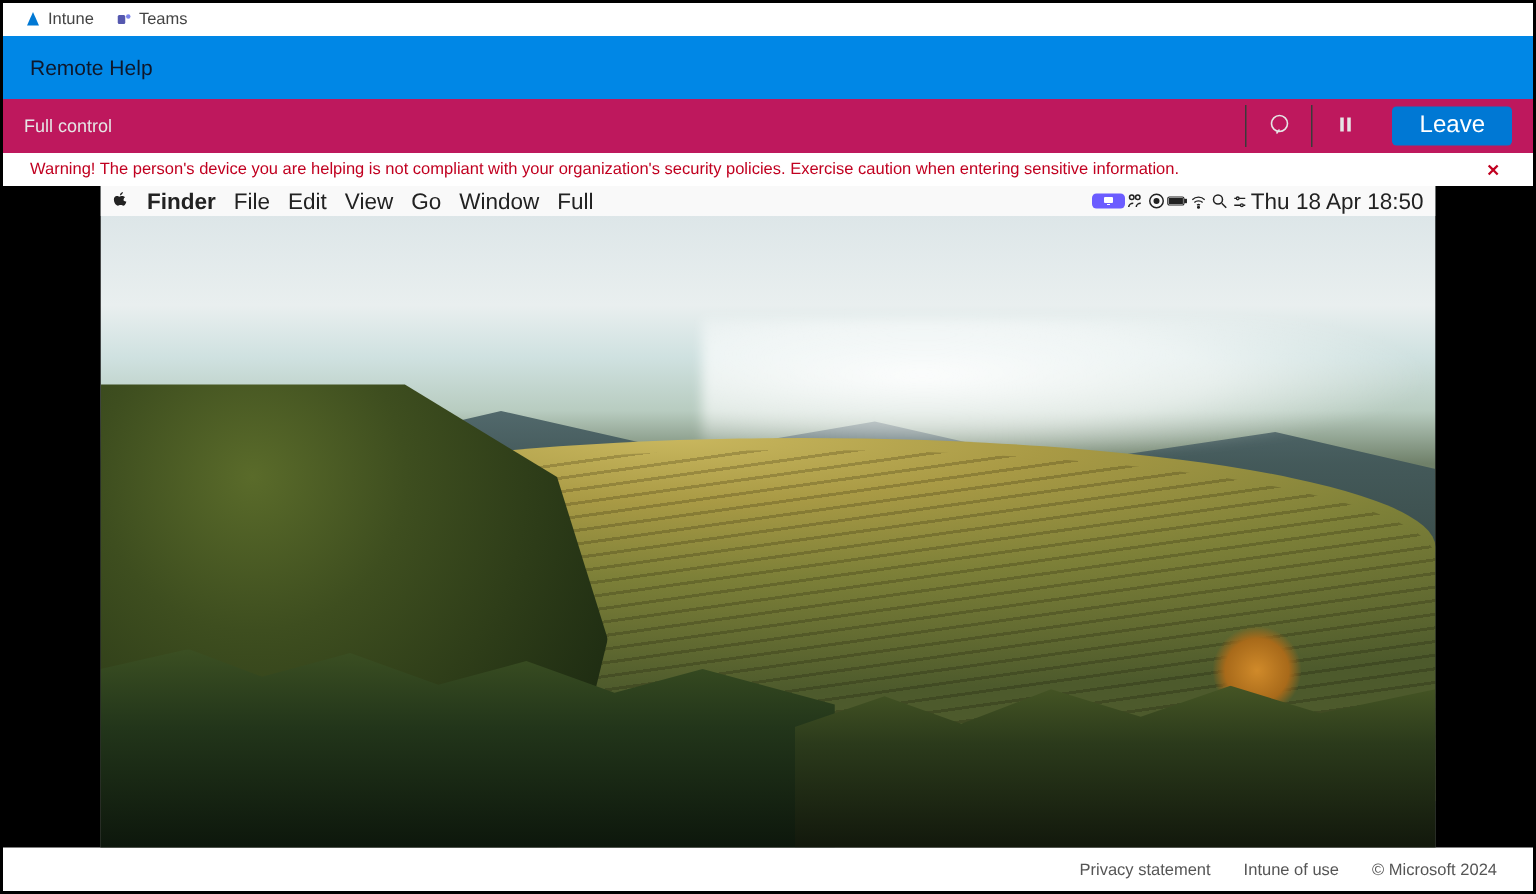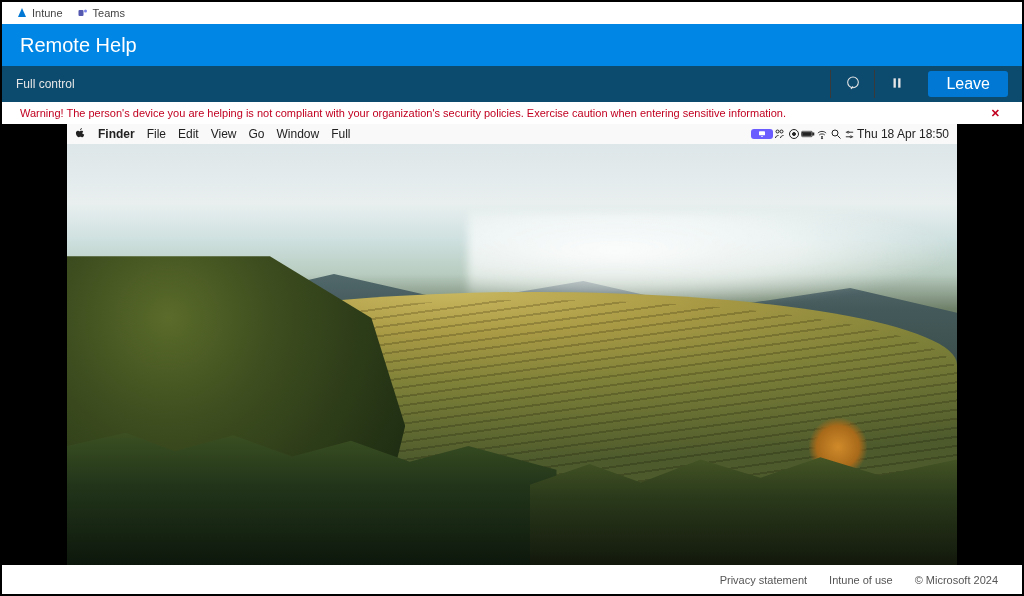--- a/index.html
+++ b/index.html
@@ -3,35 +3,35 @@
 <meta charset="utf-8">
 <style>
   * { box-sizing: border-box; margin: 0; padding: 0; }
   html, body { width: 1024px; height: 596px; font-family: "Segoe UI", Arial, sans-serif; overflow: hidden; background: #fff; }
   .window-outline { border: 2px solid #000000; height: 596px; display: flex; flex-direction: column; }
   
   .top-tabs { height: 22px; background: #fff; display: flex; align-items: center; gap: 14px; padding-left: 14px; font-size: 11px; color: #444; }
   .top-tabs .tab { display: flex; align-items: center; gap: 4px; }
   .icon-sm { width: 12px; height: 12px; display: inline-block; }
   
-  .app-header { background: #0087e6; color: #ffffff; height: 42px; display: flex; align-items: center; padding-left: 18px; font-size: 20px; font-weight: 400; }
+  .app-header { background: #0087e6; color: #0f172a; height: 42px; display: flex; align-items: center; padding-left: 18px; font-size: 14px; font-weight: 400; }
   
-  .control-bar { background: #0c4a6e; color: #e6e6e6; height: 36px; display: flex; align-items: center; padding: 0 14px; font-size: 12px; }
+  .control-bar { background: #be185d; color: #e6e6e6; height: 36px; display: flex; align-items: center; padding: 0 14px; font-size: 12px; }
   .control-bar .mode { flex: 0 0 auto; }
   .control-bar .spacer { flex: 1; }
   .cb-btn { width: 44px; height: 28px; display: flex; align-items: center; justify-content: center; color: #e6e6e6; border-left: 1px solid #3a3a3a; }
   .leave-btn { background: #0078d4; color: #fff; border: none; border-radius: 3px; height: 26px; padding: 0 18px; font-size: 16px; margin-left: 10px; cursor: pointer; }
   
   .warning { background: #fff; color: #c10020; font-size: 11px; height: 22px; display: flex; align-items: center; padding: 0 18px 0 18px; justify-content: space-between; }
   .warning .close-x { color: #c10020; font-weight: bold; cursor: pointer; padding: 0 4px; }
   
   .remote-wrap { flex: 1; background: #000; display: flex; align-items: stretch; justify-content: center; position: relative; }
   .remote-screen { width: 890px; background: #222; position: relative; overflow: hidden; }
   
-  .mac-menubar { position: absolute; top: 0; left: 0; right: 0; height: 20px; background: rgba(250,250,250,0.96); display: flex; align-items: center; padding: 0 8px; font-size: 12px; color: #222; z-index: 2; gap: 12px; }
+  .mac-menubar { position: absolute; top: 0; left: 0; right: 0; height: 20px; background: rgba(250,250,250,0.96); display: flex; align-items: center; padding: 0 8px; font-size: 15px; color: #222; z-index: 2; gap: 12px; }
   .mac-menubar .menu-left { display: flex; align-items: center; gap: 12px; }
   .mac-menubar .menu-left .bold { font-weight: 600; }
   .mac-menubar .menu-right { margin-left: auto; display: flex; align-items: center; }
   .status-icon { width: 14px; height: 12px; display: inline-flex; align-items: center; justify-content: center; }
   .rh-pill { background: #6b5cff; color: #fff; border-radius: 3px; padding: 1px 6px; font-size: 9px; display: flex; align-items: center; gap: 3px; }
   
   .wallpaper { position: absolute; inset: 0; top: 0; }
   .sky { position:absolute; inset:0; background: linear-gradient(to bottom, #d9e3e6 0%, #e9efef 18%, #cfe1e0 26%, #b8ccc0 34%, #6f8069 42%, #6f8069 100%); }
   .cloud { position:absolute; right:0; top:20%; width:55%; height:22%; background: radial-gradient(ellipse at 30% 40%, rgba(255,255,255,0.95) 0%, rgba(255,255,255,0.6) 40%, rgba(255,255,255,0) 70%); filter: blur(4px); }
   .farhills { position:absolute; left:0; right:0; top:26%; height:40%; background: linear-gradient(to bottom, rgba(60,80,90,0.0) 0%, #4a6268 10%, #3f5558 40%, #2d3d3a 100%); clip-path: polygon(0 30%, 8% 22%, 18% 34%, 30% 20%, 44% 36%, 58% 24%, 72% 40%, 88% 28%, 100% 42%, 100% 100%, 0 100%); opacity:0.9;}

